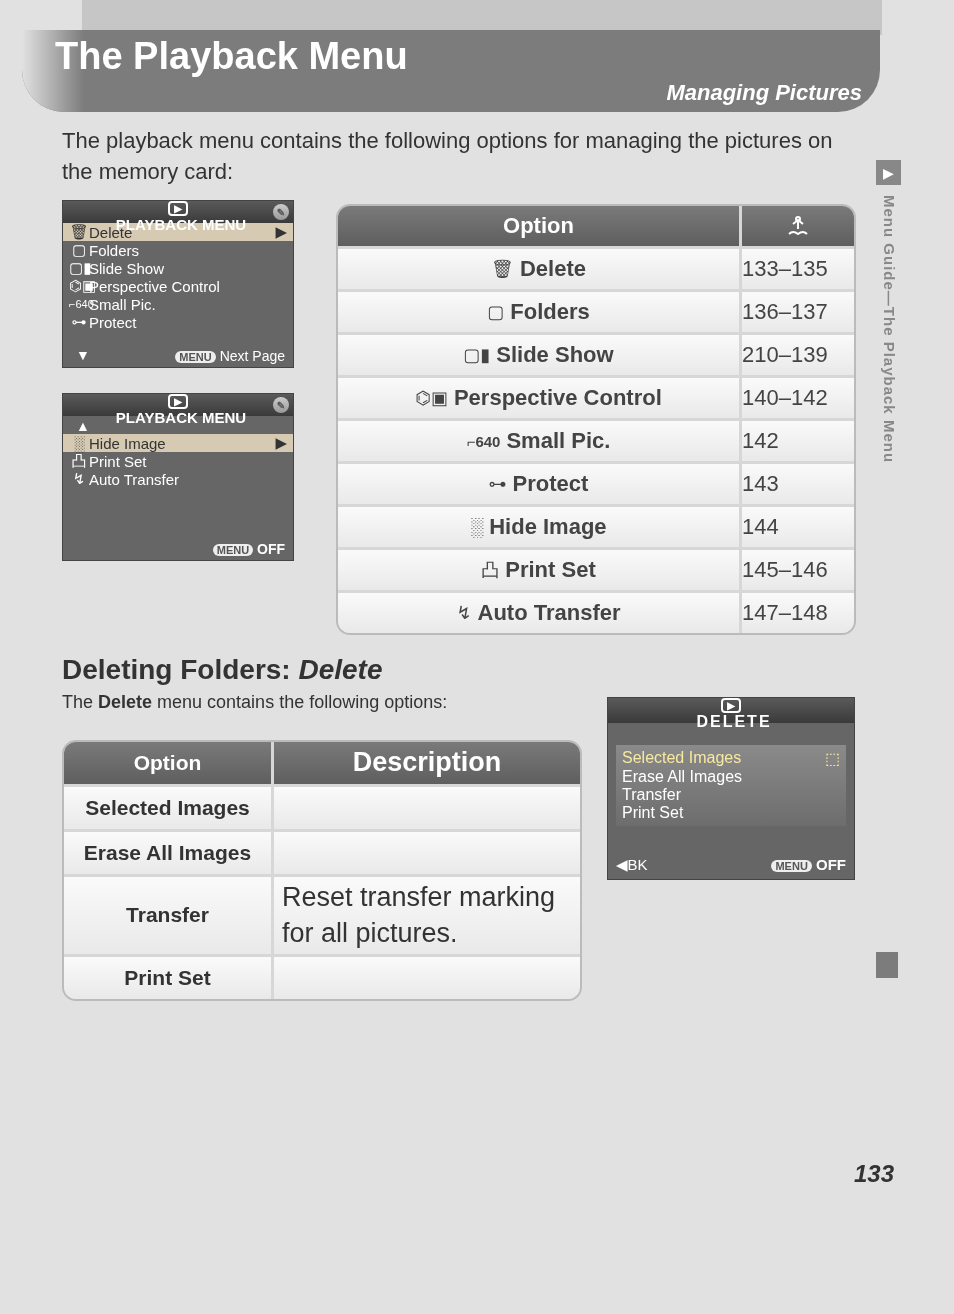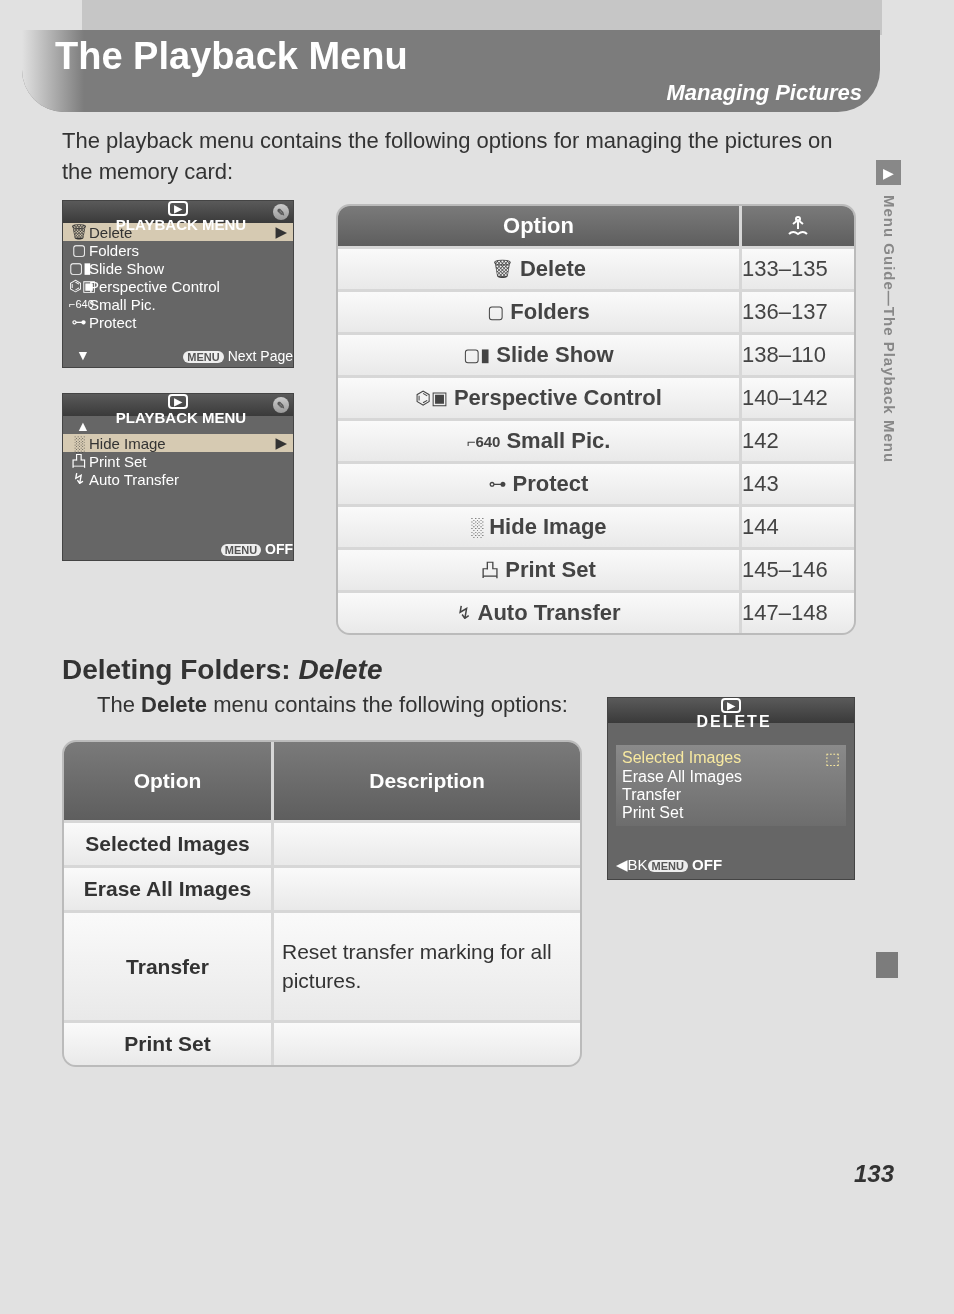--- a/index.html
+++ b/index.html
@@ -134,21 +134,21 @@
     display: flex;
     align-items: center;
     padding-left: 6px;
     font-size: 15px;
     white-space: nowrap;
   }
   .lcd-row .ic { width: 20px; text-align: center; }
   .lcd-row.sel { background: #d6cab2; color: #333; }
   .lcd-row.sel .ic { color: #333; }
   .lcd-foot {
-    position: absolute; bottom: 3px; right: 0;
+    position: absolute; bottom: 3px; right: 8px;
     font-size: 14px;
     margin-left: 16px;
   }
   .lcd-foot .pill {
     background: #eee; color: #555; border-radius: 8px;
     padding: 0 4px; font-size: 11px; font-weight: 700;
   }
   .arrow-down { position: absolute; left: 13px; bottom: 4px; font-size: 14px; }
   .arrow-up { position: absolute; left: 13px; top: 24px; font-size: 14px; }
 
@@ -200,52 +200,51 @@
     left: 62px; top: 654px;
     font-size: 28px;
     font-weight: 700;
     color: #333;
   }
   .subheading .norm { font-weight: 700; }
   .subheading .ital { font-style: italic; }
   .subtext {
     position: absolute;
     left: 62px; top: 692px;
-    font-size: 22px;
-    margin-left: 35px;
+    font-size: 18px;
   }
   .subtext b { font-weight: 700; }
 
   
   .del-table {
     position: absolute;
     left: 62px; top: 740px;
     width: 520px;
     border: 2px solid #BBB;
     border-radius: 14px;
     overflow: hidden;
     background: #d7d7d7;
     font-size: 21px;
   }
   .del-row { display: flex; border-top: 3px solid #d7d7d7; }
   .del-row:first-child { border-top: none; }
   .del-head { background: linear-gradient(#7a7a7a,#5e5e5e); color:#fff; font-weight:700; text-align:center; }
   .del-body { background: linear-gradient(#fafafa,#e9e9e9); color:#333; }
   .del-cell-l { flex: 0 0 210px; padding: 9px 6px; font-weight: 700; text-align: center; border-right: 3px solid #d7d7d7; display:flex;align-items:center;justify-content:center;}
-  .del-cell-r { flex: 1; padding: 25px 8px; font-size: 21px; line-height: 1.35; }
+  .del-cell-r { flex: 1; padding: 2px 8px; font-size: 27px; line-height: 1.35; }
   .del-head .del-cell-l, .del-head .del-cell-r { text-align: center; justify-content:center;}
 
   
   .lcd3 { position: absolute; left: 607px; top: 697px; width: 248px; height: 183px; background:#666;}
   .lcd3 .lcd-titlebar { justify-content: flex-start; height: 25px; }
   .lcd3-title { flex:1; text-align:center; font-size: 16px; letter-spacing: 2px;}
   .lcd3-body { background: linear-gradient(#8a8a8a,#6d6d6d); margin: 10px 8px; padding: 4px 6px; font-size: 16px; }
   .lcd3-body .r { display:flex; justify-content:space-between; }
   .lcd3-body .sel { color:#f8e9a0; }
-  .lcd3-foot { position:absolute; bottom:5px; width:100%; display:flex; justify-content:flex-start; font-size:15px; padding: 0 8px;}
+  .lcd3-foot { position:absolute; bottom:5px; width:100%; display:flex; justify-content:space-between; font-size:15px; padding: 0 8px;}
   .lcd3-foot .pill { background:#eee;color:#555;border-radius:8px;padding:0 4px;font-size:11px;font-weight:700;}
 
   .page-num {
     position: absolute;
     right: 60px; bottom: 60px;
     font-size: 24px;
     font-style: italic;
     font-weight: 700;
     color: #333;
   }
@@ -357,21 +356,21 @@
           <span class="opt-icon">▢</span>
           <span>Folders</span>
         </div>
         <div class="opt-cell-r">136–137</div>
       </div>
     <div class="opt-row opt-body">
         <div class="opt-cell-l">
           <span class="opt-icon">▢▮</span>
           <span>Slide Show</span>
         </div>
-        <div class="opt-cell-r">138–110</div>
+        <div class="opt-cell-r">210–139</div>
       </div>
     <div class="opt-row opt-body">
         <div class="opt-cell-l">
           <span class="opt-icon">⌬▣</span>
           <span>Perspective Control</span>
         </div>
         <div class="opt-cell-r">140–142</div>
       </div>
     <div class="opt-row opt-body">
         <div class="opt-cell-l">

